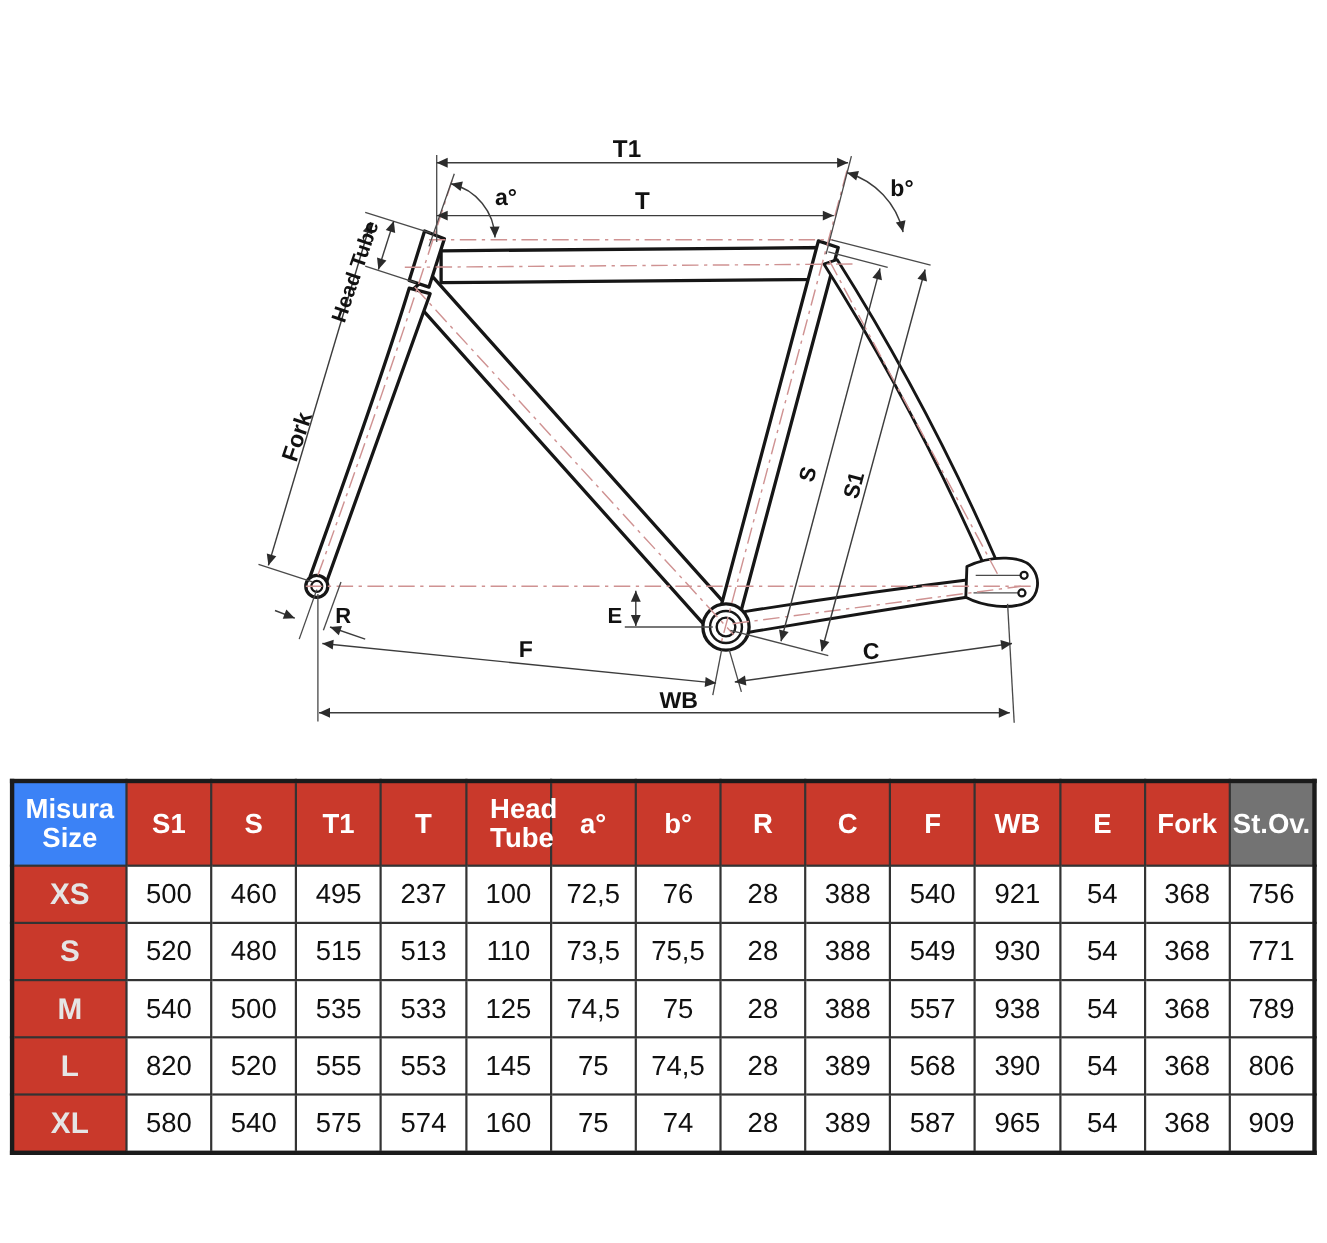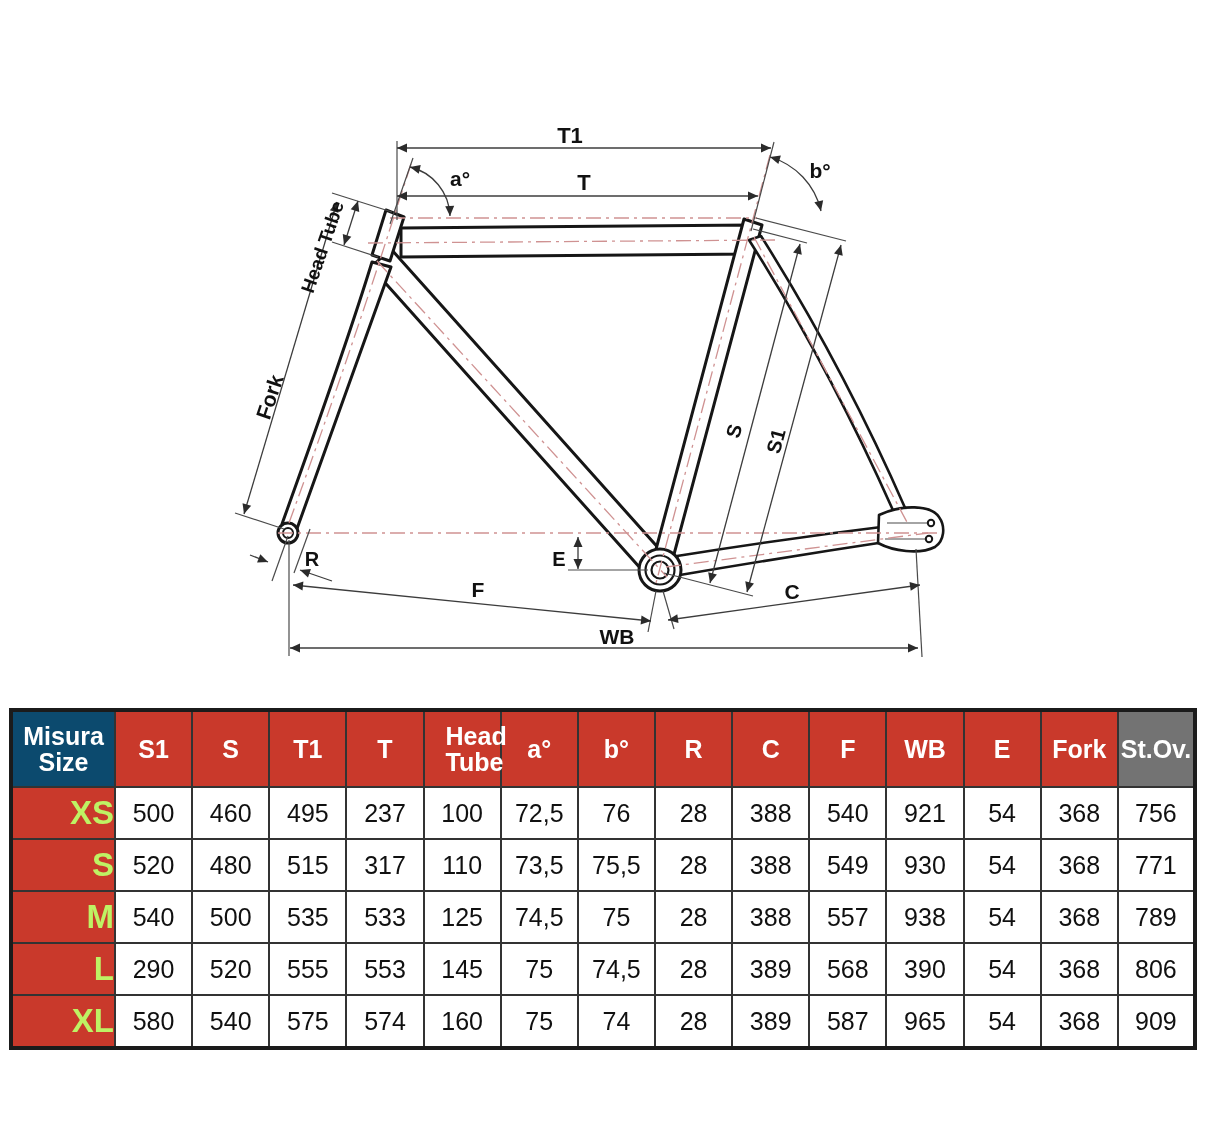--- a/index.html
+++ b/index.html
@@ -11,21 +11,21 @@
   .tb2{fill:#ffffff;stroke:#161616;stroke-width:2.6;stroke-linejoin:round;}
   .cl{fill:none;stroke:#cf9292;stroke-width:1.3;stroke-dasharray:15 5 3 5;}
   .x{fill:none;stroke:#4a4a4a;stroke-width:1.2;}
   .d{fill:none;stroke:#3c3c3c;stroke-width:1.3;}
   .lbl{font-family:"Liberation Sans",sans-serif;font-weight:bold;fill:#111;}
   
   table.geo{border-collapse:collapse;table-layout:fixed;width:1188px;margin:8px 0 0 9px;border:4px solid #1b1b1b;}
   .geo th,.geo td{border:2px solid #333;text-align:center;vertical-align:middle;padding:0;}
   .geo thead th{color:#fff;font-weight:bold;font-size:25px;line-height:1.04;height:74px;white-space:pre-line;}
   .geo td{font-size:25px;color:#101010;height:50px;background:#fff;}
-  .geo td.size{color:#bef264;font-weight:bold;font-size:33px;text-align:right;}
+  .geo td.size{color:#e5e5e5;font-weight:bold;font-size:27px;}
 </style>
 </head>
 <body>
 
 <div class="diagram-wrap">
 <svg width="1206" height="700" viewBox="0 0 1206 700">
   <defs>
     <marker id="arw" viewBox="0 0 12 12" refX="11" refY="6" markerWidth="12" markerHeight="12" markerUnits="userSpaceOnUse" orient="auto-start-reverse">
       <path d="M1,1.5 L11,6 L1,10.5 Z" fill="#2b2b2b"></path>
     </marker>
@@ -131,21 +131,21 @@
 </svg>
 </div>
 
 <table class="geo">
   <colgroup>
     <col style="width:104px">
     <col span="14">
   </colgroup>
   <thead>
     <tr id="geo-head-row">
-        <th style="background: #0c4a6e;">Misura
+        <th style="background: #3b82f6;">Misura
 Size</th>
         <th style="background: rgb(201, 57, 43);">S1</th>
         <th style="background: rgb(201, 57, 43);">S</th>
         <th style="background: rgb(201, 57, 43);">T1</th>
         <th style="background: rgb(201, 57, 43);">T</th>
         <th style="background: rgb(201, 57, 43); padding-left: 21px;">Head
 Tube</th>
         <th style="background: rgb(201, 57, 43);">a°</th>
         <th style="background: rgb(201, 57, 43);">b°</th>
         <th style="background: rgb(201, 57, 43);">R</th>
@@ -173,21 +173,21 @@
         <td>921</td>
         <td>54</td>
         <td>368</td>
         <td>756</td>
       </tr>
       <tr>
         <td class="size" style="background: rgb(201, 57, 43);">S</td>
         <td>520</td>
         <td>480</td>
         <td>515</td>
-        <td>317</td>
+        <td>513</td>
         <td>110</td>
         <td>73,5</td>
         <td>75,5</td>
         <td>28</td>
         <td>388</td>
         <td>549</td>
         <td>930</td>
         <td>54</td>
         <td>368</td>
         <td>771</td>
@@ -204,21 +204,21 @@
         <td>28</td>
         <td>388</td>
         <td>557</td>
         <td>938</td>
         <td>54</td>
         <td>368</td>
         <td>789</td>
       </tr>
       <tr>
         <td class="size" style="background: rgb(201, 57, 43);">L</td>
-        <td>290</td>
+        <td>820</td>
         <td>520</td>
         <td>555</td>
         <td>553</td>
         <td>145</td>
         <td>75</td>
         <td>74,5</td>
         <td>28</td>
         <td>389</td>
         <td>568</td>
         <td>390</td>

